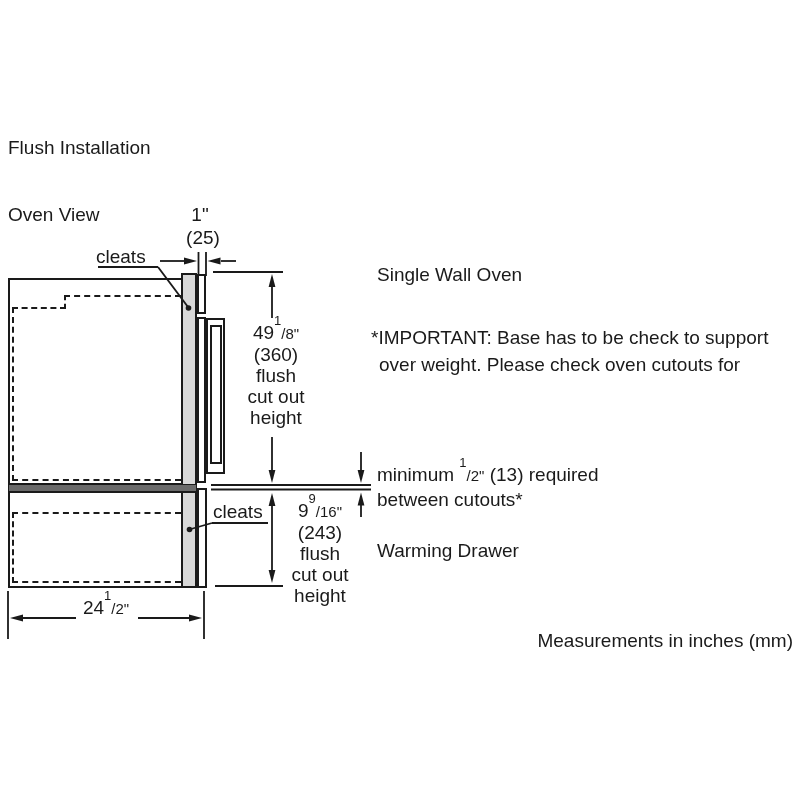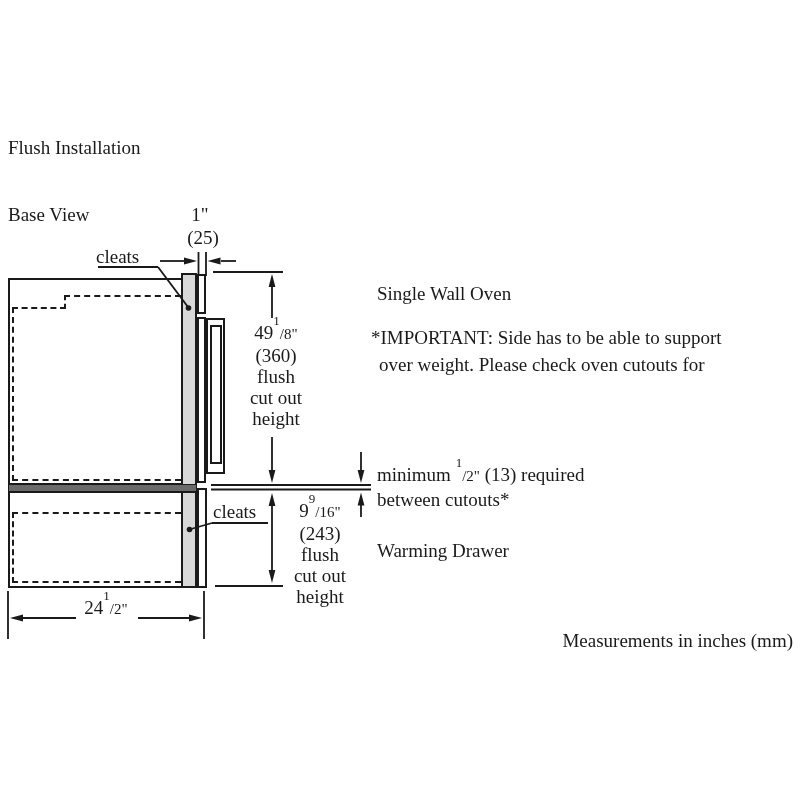--- a/index.html
+++ b/index.html
@@ -1,38 +1,38 @@
 <!DOCTYPE html>
 <html><head>
 <meta charset="utf-8">
 <style>
   html,body{margin:0;padding:0;background:#fff;}
   #stage{
     position:relative;width:800px;height:800px;background:#ffffff;
-    font-family:Liberation Serif, serif;color:#1a1a1a;overflow:hidden;
+    font-family:Liberation Sans, sans-serif;color:#1a1a1a;overflow:hidden;
   }
   .t{position:absolute;font-size:19px;line-height:22px;white-space:nowrap;}
   .ctr{text-align:center;}
   .box{position:absolute;box-sizing:border-box;border:2px solid #1a1a1a;background:#ffffff;}
   .gray{background:#d8d8d8;}
   .dashH{position:absolute;height:0;border-top:2px dashed #1a1a1a;}
   .dashV{position:absolute;width:0;border-left:2px dashed #1a1a1a;}
   .band{position:absolute;box-sizing:border-box;background:#6a6a6a;border:1px solid #1a1a1a;}
   .dim-block{position:absolute;text-align:center;font-size:19px;line-height:21px;}
   sup.fr{font-size:13px;position:relative;top:-7px;line-height:0;}
   span.den{font-size:15px;}
   svg.overlay{position:absolute;left:0;top:0;pointer-events:none;}
 </style>
 </head>
 <body>
 
 <div id="stage">
 
   <div class="t" style="left:8px;top:137px;">Flush Installation</div>
-  <div class="t" style="left:8px;top:204px;">Base View</div>
+  <div class="t" style="left:8px;top:204px;">Oven View</div>
 
   <div class="box" style="left:8px;top:278px;width:175px;height:207px;"></div>
   <div class="dashH" style="left:64px;top:295px;width:117px;"></div>
   <div class="dashV" style="left:64px;top:295px;height:14px;"></div>
   <div class="dashH" style="left:12px;top:307px;width:54px;"></div>
   <div class="dashV" style="left:12px;top:307px;height:174px;"></div>
   <div class="dashH" style="left:12px;top:479px;width:169px;"></div>
   <div class="box gray" style="left:181px;top:273px;width:16px;height:213px;"></div>
   <div class="box" style="left:197px;top:274px;width:9px;height:40px;"></div>
   <div class="box" style="left:197px;top:317px;width:9px;height:166px;"></div>
@@ -114,23 +114,23 @@
     <div>(243)</div>
     <div>flush</div>
     <div>cut out</div>
     <div>height</div>
   </div>
 
   <div class="dim-block" style="left:46px;top:597px;width:120px;line-height:22px;">
     <div><span>24</span><sup class="fr">1</sup><span class="den">/2"</span></div>
   </div>
 
-  <div class="t" style="left:377px;top:264px;margin-top:19px;">Single Wall Oven</div>
+  <div class="t" style="left:377px;top:264px;">Single Wall Oven</div>
 
-  <div class="t" style="left:371px;top:327px;">*IMPORTANT: Side has to be able to support</div>
+  <div class="t" style="left:371px;top:327px;">*IMPORTANT: Base has to be check to support</div>
   <div class="t" style="left:379px;top:354px;">over weight. Please check oven cutouts for</div>
 
   <div class="t" style="left:377px;top:464px;"><span>minimum </span><sup class="fr">1</sup><span class="den">/2"</span><span> (13) required</span></div>
   <div class="t" style="left:377px;top:489px;">between cutouts*</div>
 
   <div class="t" style="left:393px;top:630px;width:400px;text-align:right;">Measurements in inches (mm)</div>
 
   <div class="t" style="left:377px;top:540px;">Warming Drawer</div>
 
 </div>

